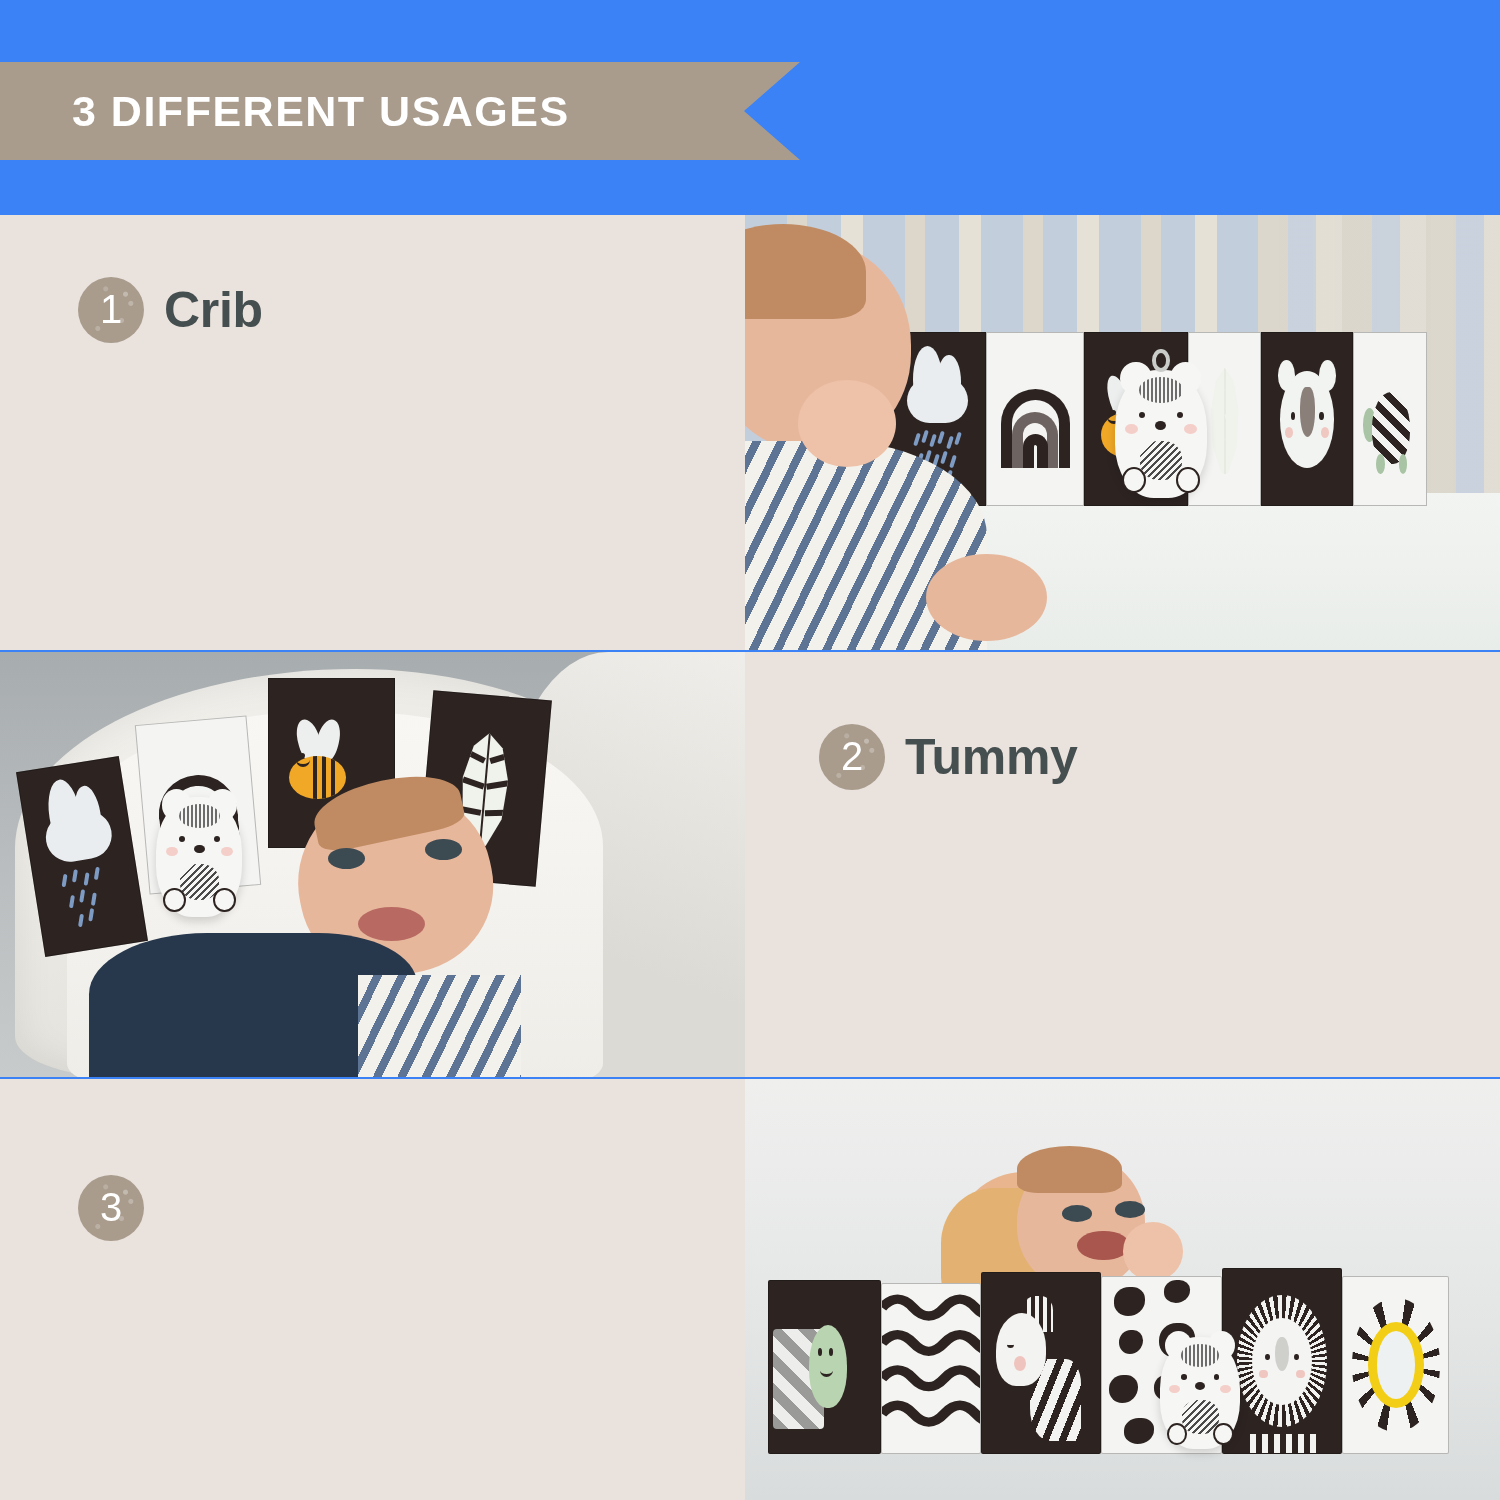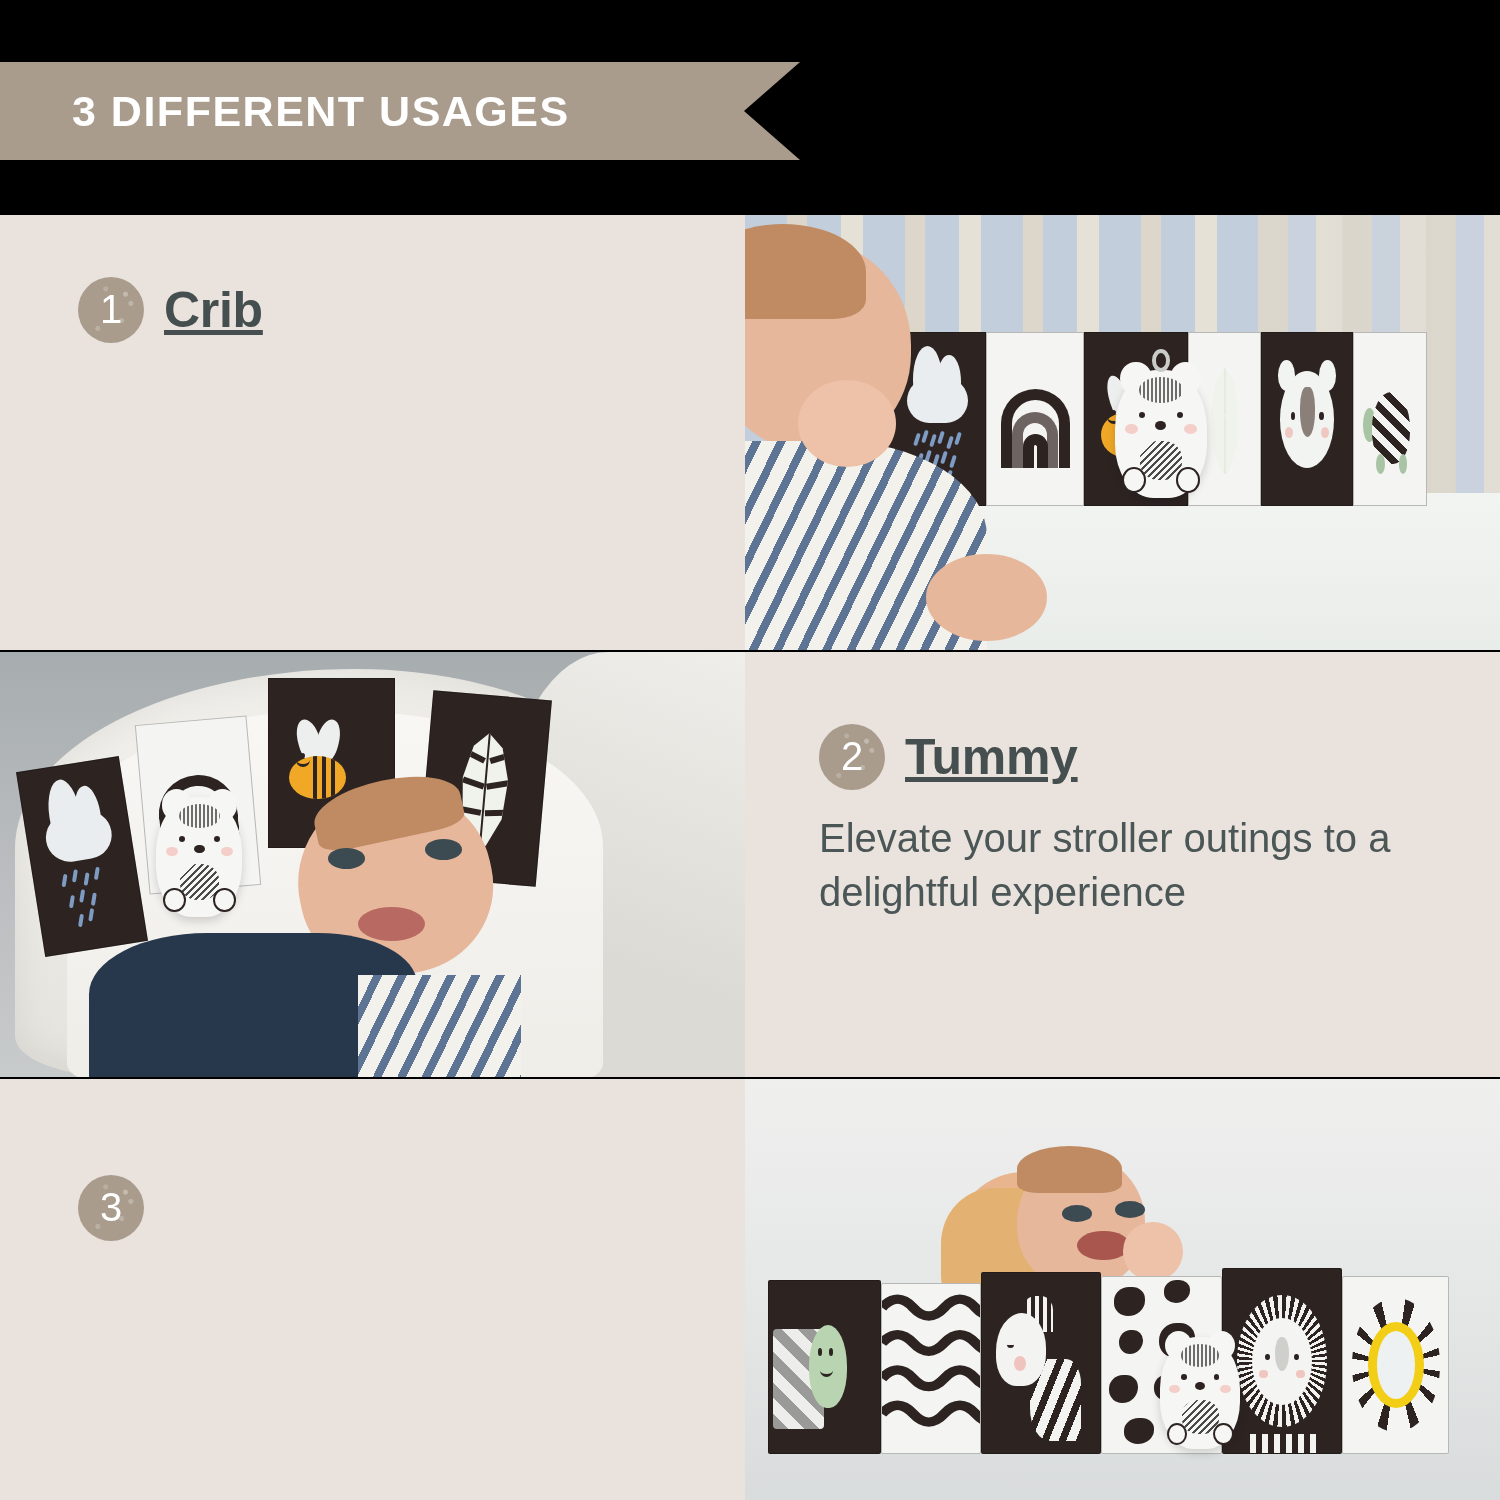--- a/index.html
+++ b/index.html
@@ -9,21 +9,21 @@
     width: 1500px;
     height: 1500px;
     overflow: hidden;
     font-family: "Liberation Sans", sans-serif;
   }
 
   #page {
     position: relative;
     width: 1500px;
     height: 1500px;
-    background: #000000;
+    background: #3b82f6;
     padding-left: 38px;
   }
 
   
   .ribbon {
     position: absolute;
     left: 0;
     top: 62px;
     width: 800px;
     height: 98px;
@@ -87,21 +87,20 @@
     line-height: 1;
     padding-bottom: 3px;
   }
 
   .section-title {
     color: #454F4F;
     font-size: 50px;
     font-weight: 700;
     letter-spacing: -0.3px;
     white-space: nowrap;
-    text-decoration: underline;
   }
 
   .section-desc {
     color: #4B5656;
     font-size: 40px;
     font-weight: 400;
     line-height: 1.34;
     max-width: 640px;
   }
 
@@ -546,21 +545,20 @@
         <div style="position:absolute;left:48%;top:76%;width:22%;height:26%;" class="stripe-shirt"></div>
       </div>
     </div>
   </div>
 
   <div class="cell c-text-2 textblock">
     <div class="head-row">
       <div class="badge">2</div>
       <div class="section-title">Tummy</div>
     </div>
-    <div class="section-desc">Elevate your stroller outings to a delightful experience</div>
   </div>
 
   <div class="cell c-text-3 textblock">
     <div class="head-row">
       <div class="badge">3</div>
     </div>
   </div>
 
   <div class="cell c-pic-3">
     <div class="photo">

